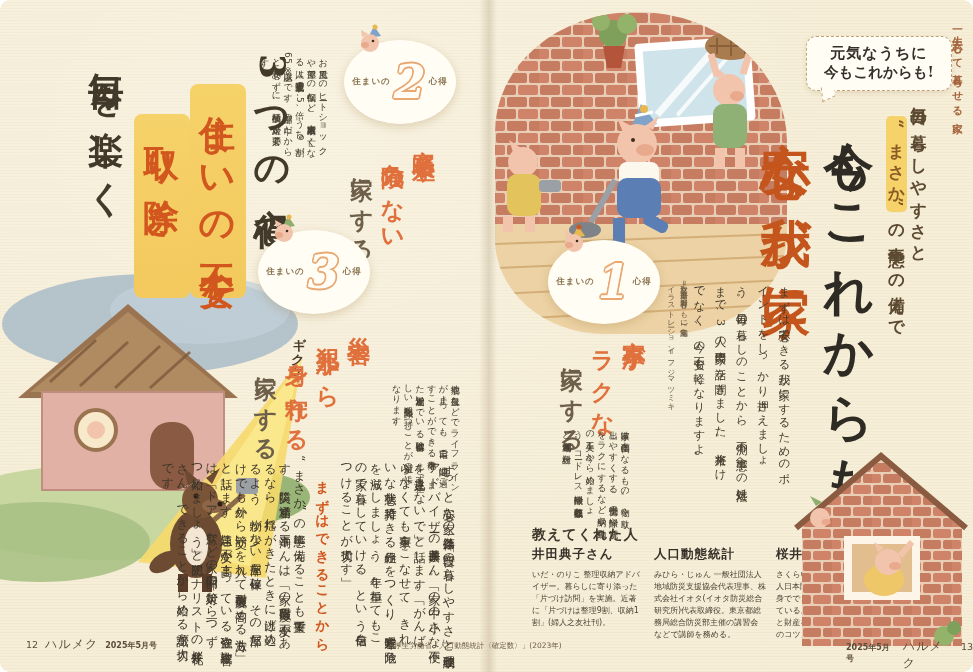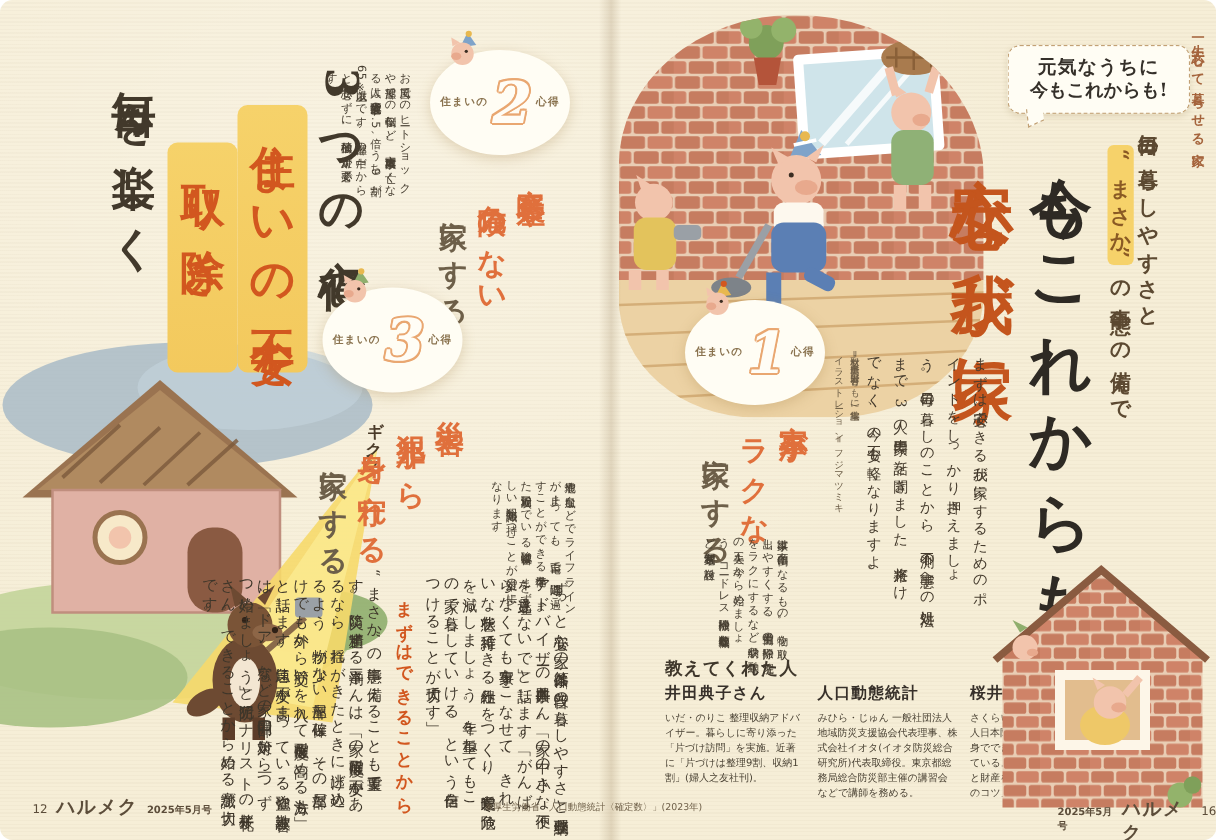--- a/index.html
+++ b/index.html
@@ -68,21 +68,21 @@
 
   .kokoroe-body{font-size:9px;line-height:1.3;letter-spacing:.5px;color:#463e31;}
 
   #teachers-label{left:532px;top:526px;font-size:14px;font-weight:bold;color:#3f372b;letter-spacing:1px;}
   #profiles{left:532px;top:546px;width:356px;display:flex;gap:10px;}
   .profile{width:112px;}
   .profile .pname{font-size:12.5px;font-weight:bold;color:#37302a;letter-spacing:1px;margin-bottom:6px;}
   .profile .pbio{font-size:8px;line-height:1.5;color:#4a4234;}
 
   .footer{display:flex;align-items:baseline;gap:7px;color:#5c4d3a;}
-  .footer .f-brand{font-size:15px;font-weight:bold;letter-spacing:1px;}
+  .footer .f-brand{font-size:12px;font-weight:normal;letter-spacing:1px;}
   .footer .f-small{font-size:8px;font-weight:bold;}
   .footer .f-page{font-size:9.5px;}
   #footer-right{left:846px;top:638px;}
   #footer-left{left:26px;top:636px;}
 
   #footnote{left:388px;top:641px;font-size:7.5px;color:#6f6049;}
 
   
   #headline{left:80px;top:40px;font-family:"DejaVu Serif",serif;font-weight:bold;
     font-size:36px;letter-spacing:6px;line-height:1.5;}
@@ -380,18 +380,18 @@
           <ellipse cx="34" cy="82" rx="4.5" ry="3" fill="#e8a98d"></ellipse>
         </g>
         <circle cx="152" cy="196" r="10" fill="#93b36b"></circle>
         <circle cx="162" cy="188" r="7" fill="#7fa05a"></circle>
       </svg>
     </div>
 
     <div id="footer-right" class="abs footer">
       <span class="f-small">2025年5月号</span>
       <span class="f-brand">ハルメク</span>
-      <span class="f-page">16</span>
+      <span class="f-page">13</span>
     </div>
   </div>
 
   <div id="fold" class="abs"></div>
 </div>
 
 </body></html>

